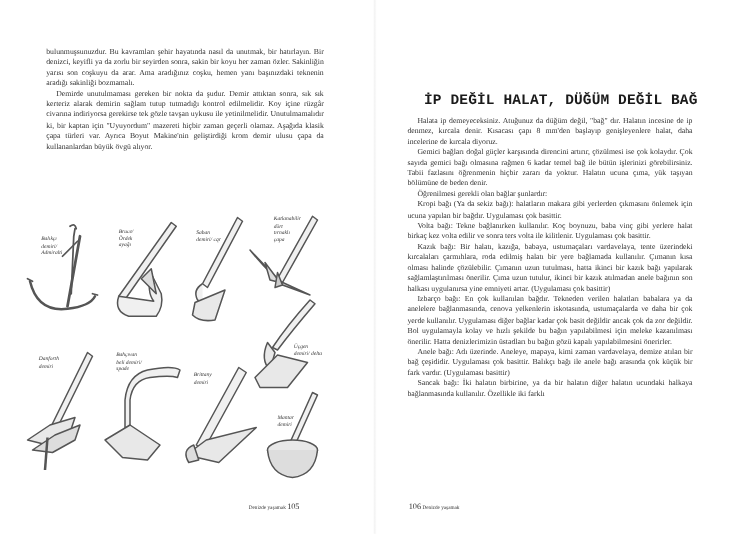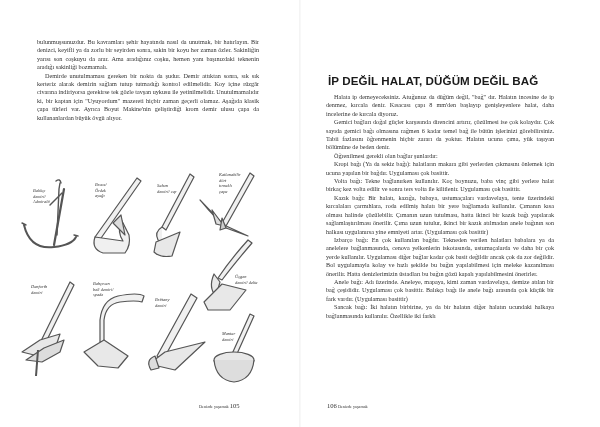--- a/index.html
+++ b/index.html
@@ -6,22 +6,22 @@
   body { width:600px; height:427px; background:#ffffff; position:relative; overflow:hidden;
          font-family:"Liberation Serif", serif; color:#2a2a2a; }
   .page { position:absolute; top:0; height:427px; }
   .left { left:0; width:300px; }
   .right { left:300px; width:300px; }
   .body-text { position:absolute; font-size:6.2px; line-height:8.4px; color:#333; text-align:justify; }
   .body-text p { margin:0; }
   .body-text p.indent { text-indent:8px; }
   .left .body-text { left:37px; top:38px; width:222px; }
   .right .body-text { left:26px; top:93px; width:228px; }
-  .heading { position:absolute; left:28px; top:74px; width:230px; text-align:left;
-             font-family:Liberation Sans, sans-serif; font-weight:bold; font-size:11.6px; letter-spacing:0.1px; color:#1a1a1a; }
+  .heading { position:absolute; left:28px; top:74px; width:230px; text-align:right;
+             font-family:Liberation Mono, monospace; font-weight:bold; font-size:11.6px; letter-spacing:0.1px; color:#1a1a1a; }
   .label { position:absolute; font-family:"Liberation Serif", serif; font-style:italic; font-size:4.4px; line-height:5.6px; color:#333; }
   .anchor { position:absolute; }
   .footer { position:absolute; font-size:4.2px; color:#333; }
   .footer .num { font-size:6.6px; }
   .left .footer { left:199px; top:402px; }
   .right .footer { left:27px; top:402px; }
   .spine { position:absolute; left:299px; top:0; width:2px; height:427px; background:linear-gradient(to right,#f2f2f2,#fafafa); }
 </style>
 </head>
 <body>

